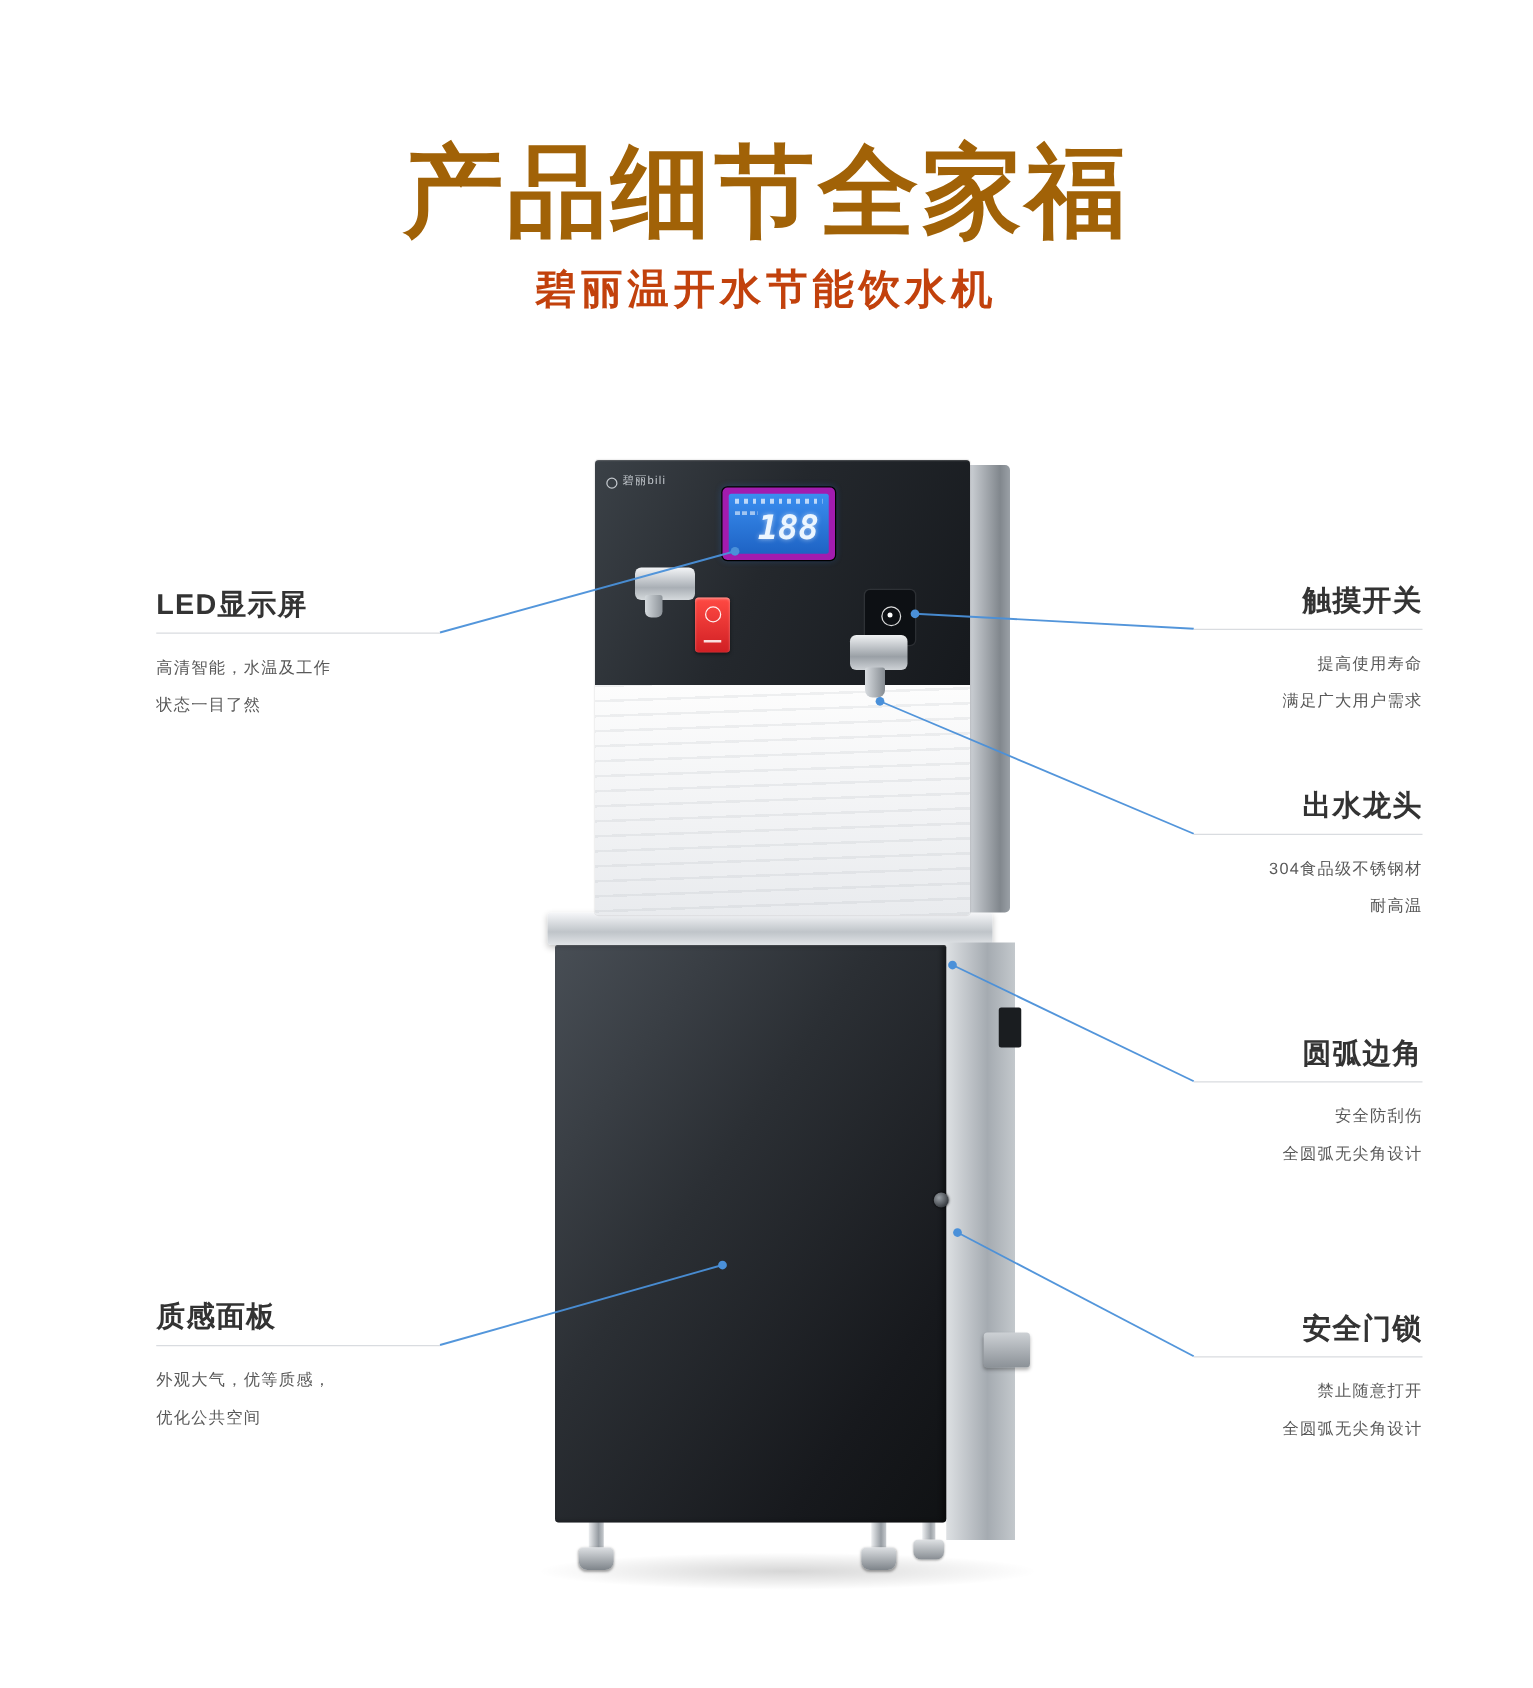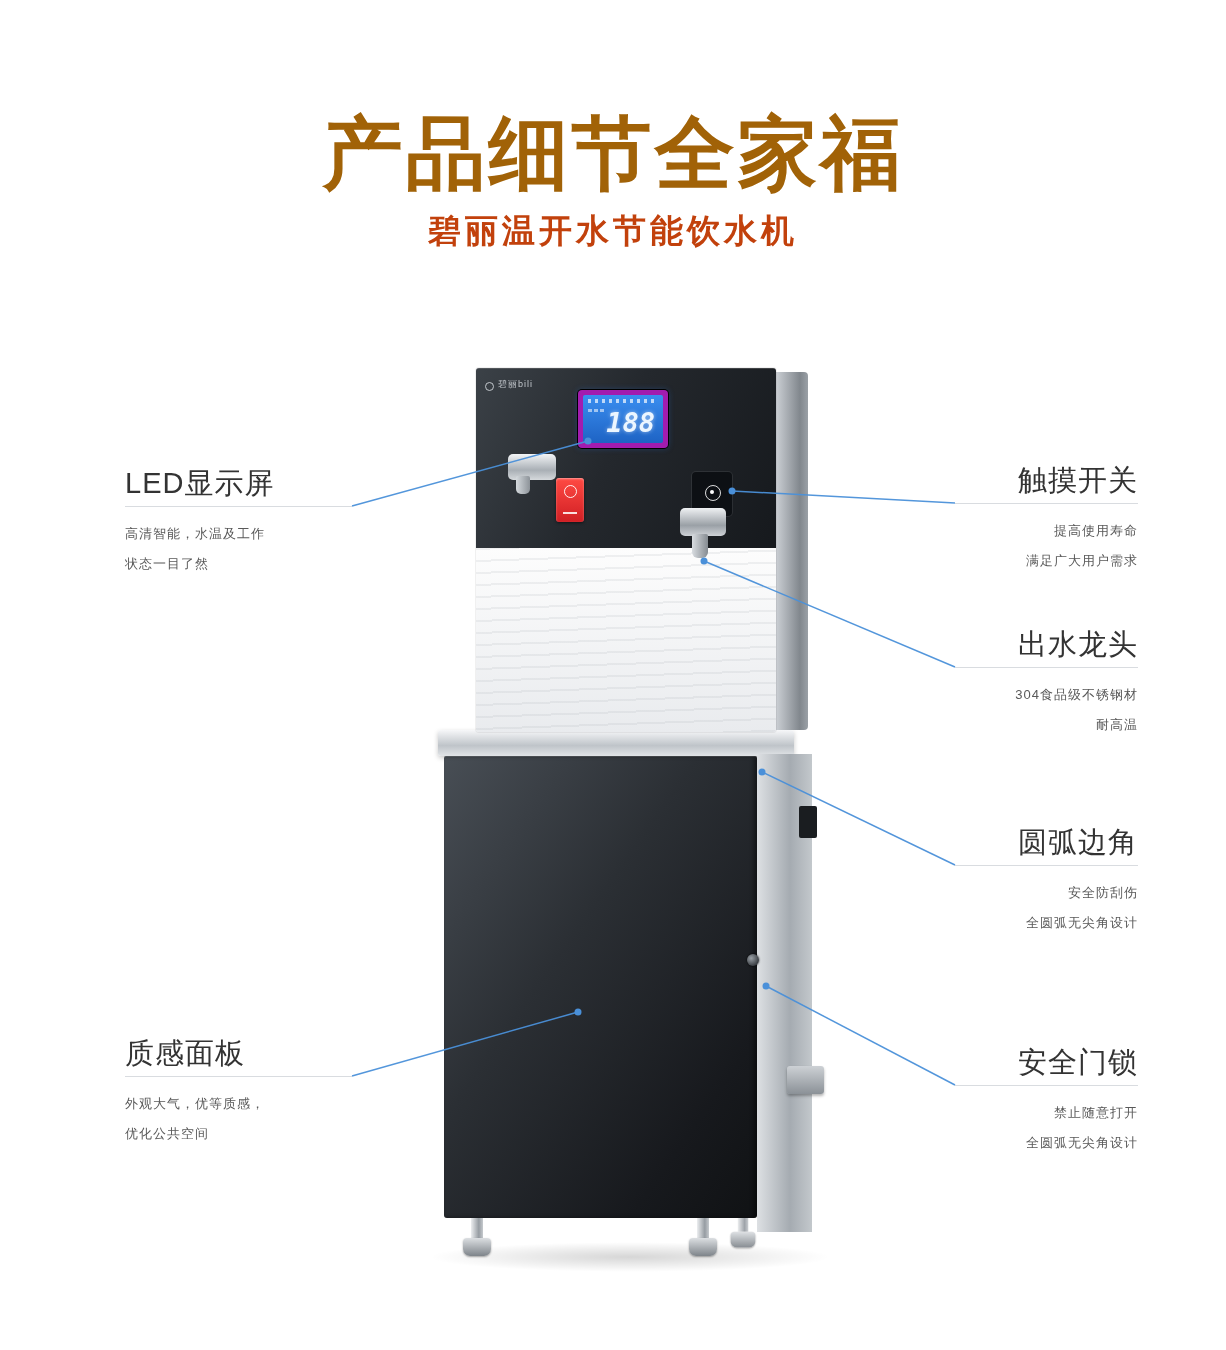--- a/index.html
+++ b/index.html
@@ -23,21 +23,21 @@
   }
   .watermark {
     position:absolute; left:0; right:0; top:280px;
     text-align:center; font-size:9px; line-height:15px;
     color:#d6d6d6; letter-spacing:1px;
   }
 
   
   .callout { position:absolute; width:227px; }
   .callout.right { width:230px; text-align:right; }
-  .callout-title { font-size:29px; line-height:26px; font-weight:400; color:#333333; margin-bottom:10px; letter-spacing:1px; }
+  .callout-title { font-size:23px; line-height:26px; font-weight:700; color:#333333; margin-bottom:10px; letter-spacing:1px; }
   .callout-rule { height:1px; background:#d9dce0; margin-bottom:12px; }
   .callout.right .callout-rule { width:183px; margin-left:auto; }
   .callout-desc { font-size:13px; line-height:30px; color:#595959; letter-spacing:1px; }
 
   .lines { position:absolute; left:0; top:0; pointer-events:none; }
 
   
   .device { position:absolute; left:0; top:0; width:1226px; height:1350px; }
   .device > div, .upper-front > div { position:absolute; }
 

